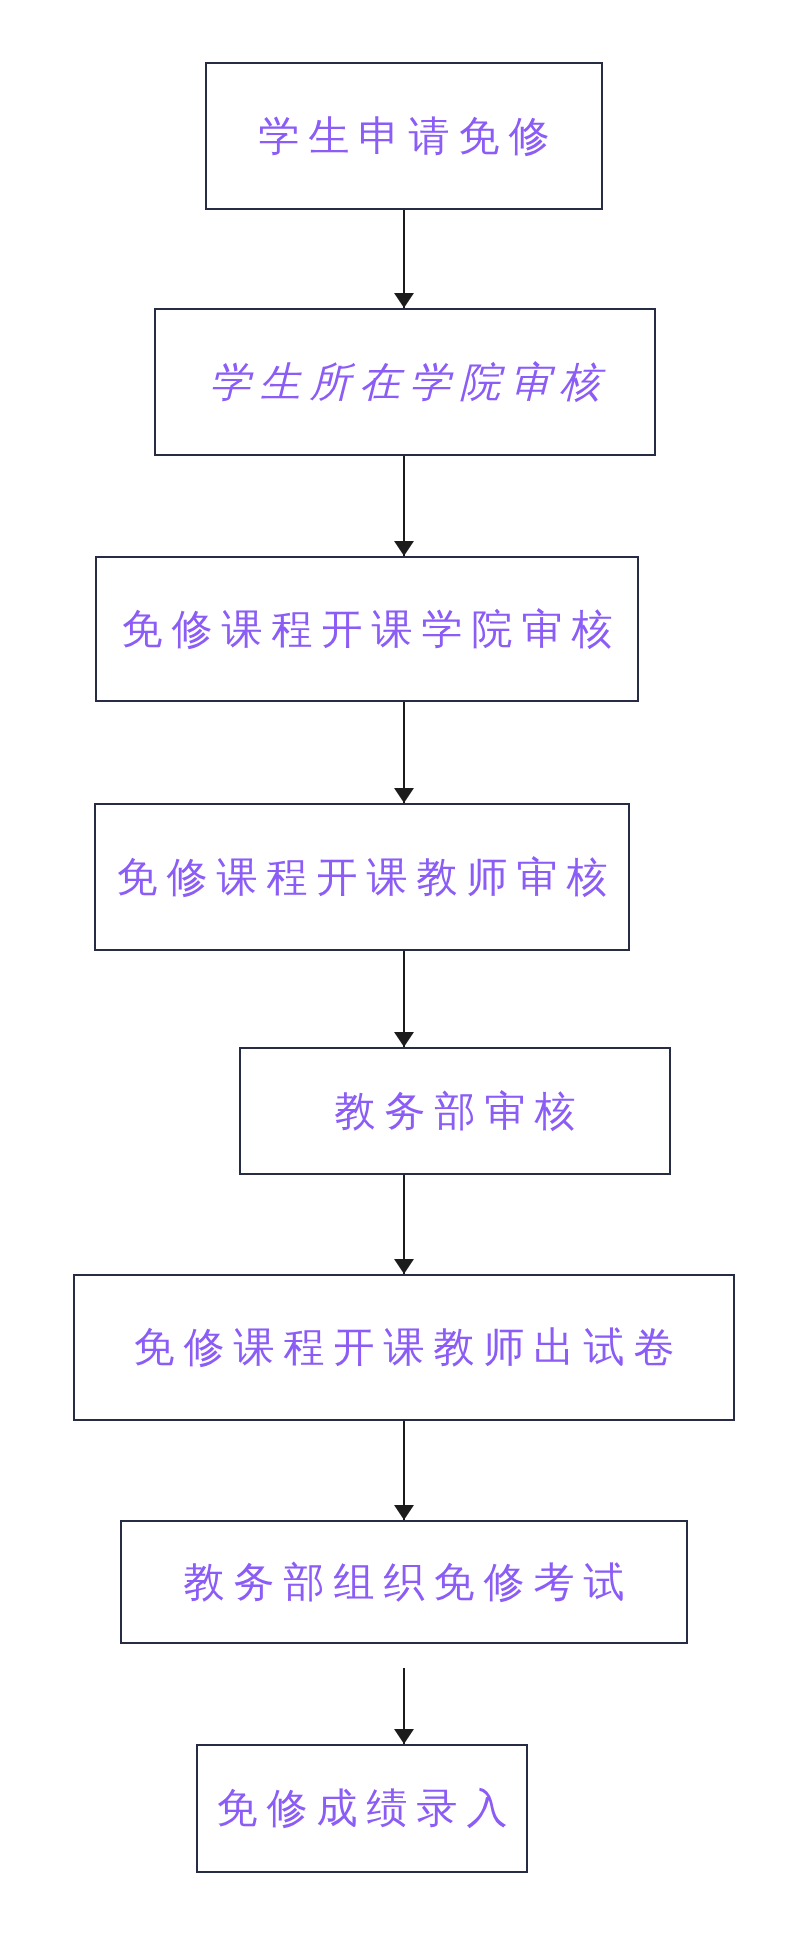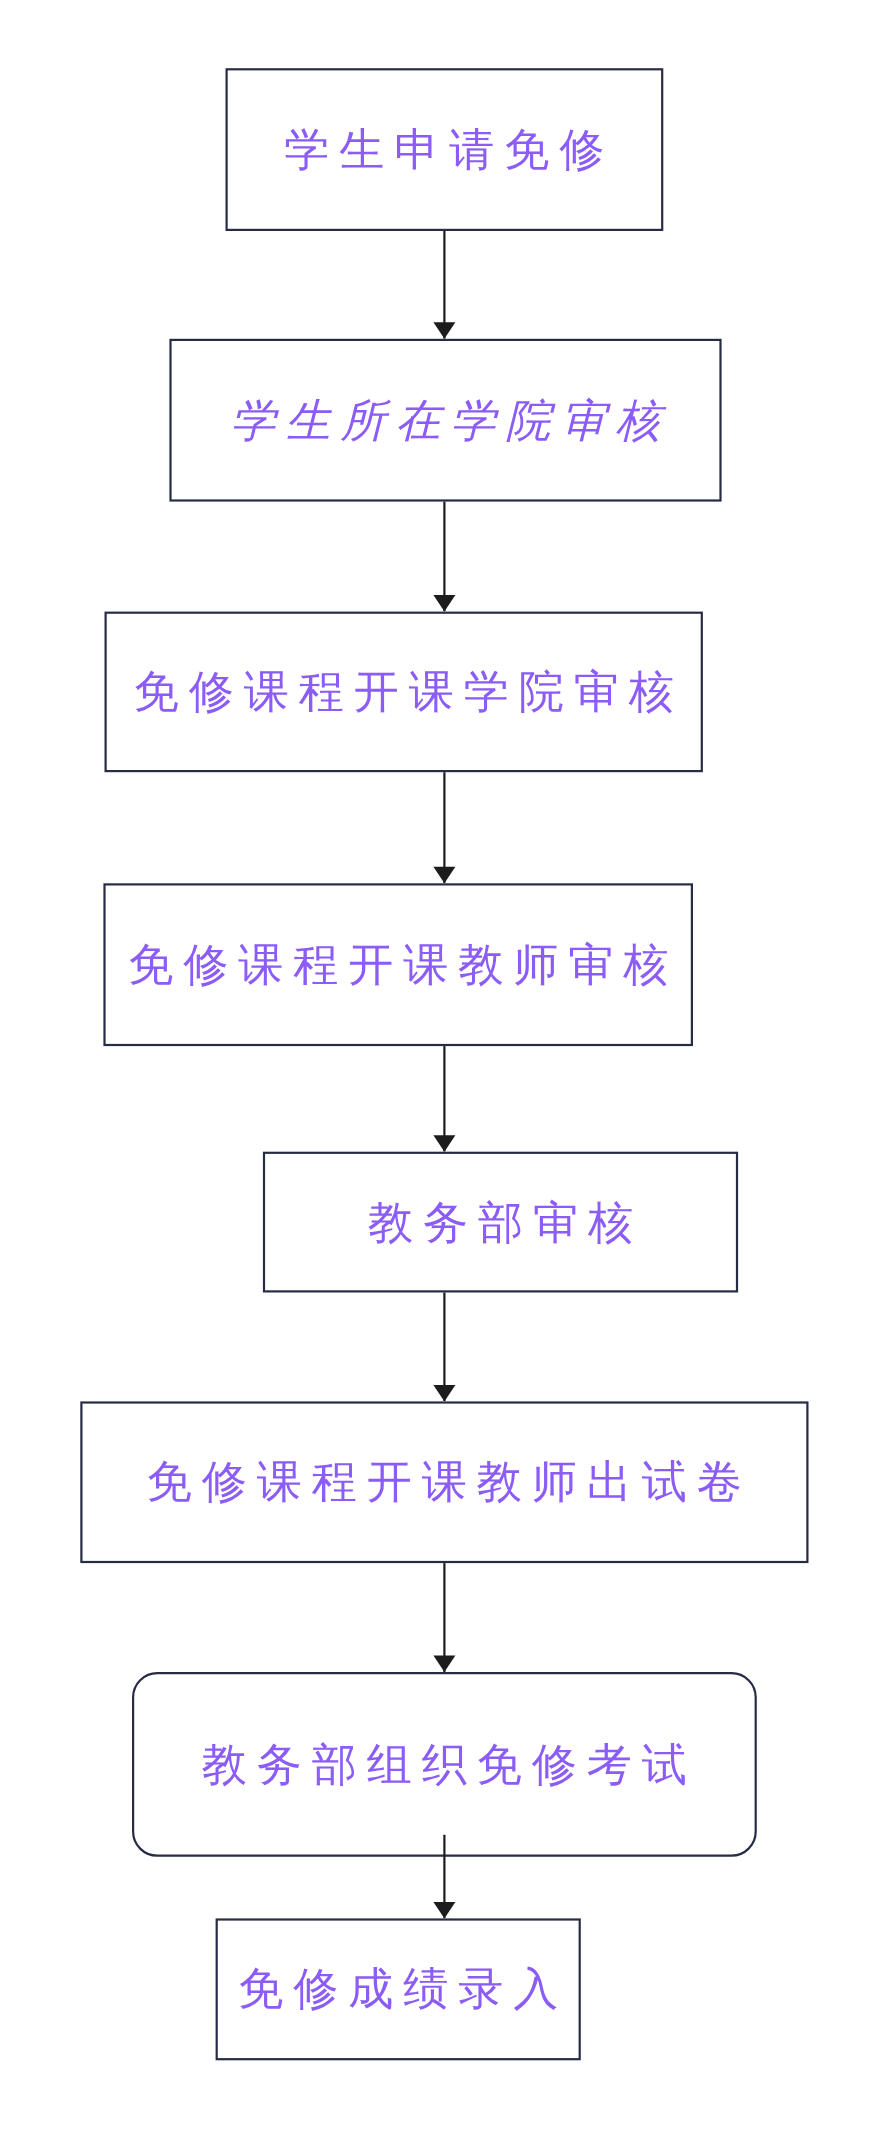--- a/index.html
+++ b/index.html
@@ -47,21 +47,21 @@
     border-right: 10px solid transparent;
     border-top: 15px solid #1c1c1c;
   }
   
   .n1 { left: 205px; top:   62px; width: 398px; height: 148px; }
   .n2 { left: 154px; top:  308px; width: 502px; height: 148px; font-style: italic; }
   .n3 { left:  95px; top:  556px; width: 544px; height: 146px; }
   .n4 { left:  94px; top:  803px; width: 536px; height: 148px; }
   .n5 { left: 223px; top: 1047px; width: 432px; height: 128px; margin-left: 16px; }
   .n6 { left:  73px; top: 1274px; width: 662px; height: 147px; }
-  .n7 { left: 120px; top: 1520px; width: 568px; height: 168px; border-radius: 23px; }
+  .n7 { left: 120px; top: 1520px; width: 568px; height: 124px; }
   .n8 { left: 196px; top: 1744px; width: 332px; height: 129px; }
   
   .a1 { top:  210px; height:  98px; }
   .a2 { top:  456px; height: 100px; }
   .a3 { top:  702px; height: 101px; }
   .a4 { top:  951px; height:  96px; }
   .a5 { top: 1175px; height:  99px; }
   .a6 { top: 1421px; height:  99px; }
   .a7 { top: 1668px; height:  76px; }
 </style>

